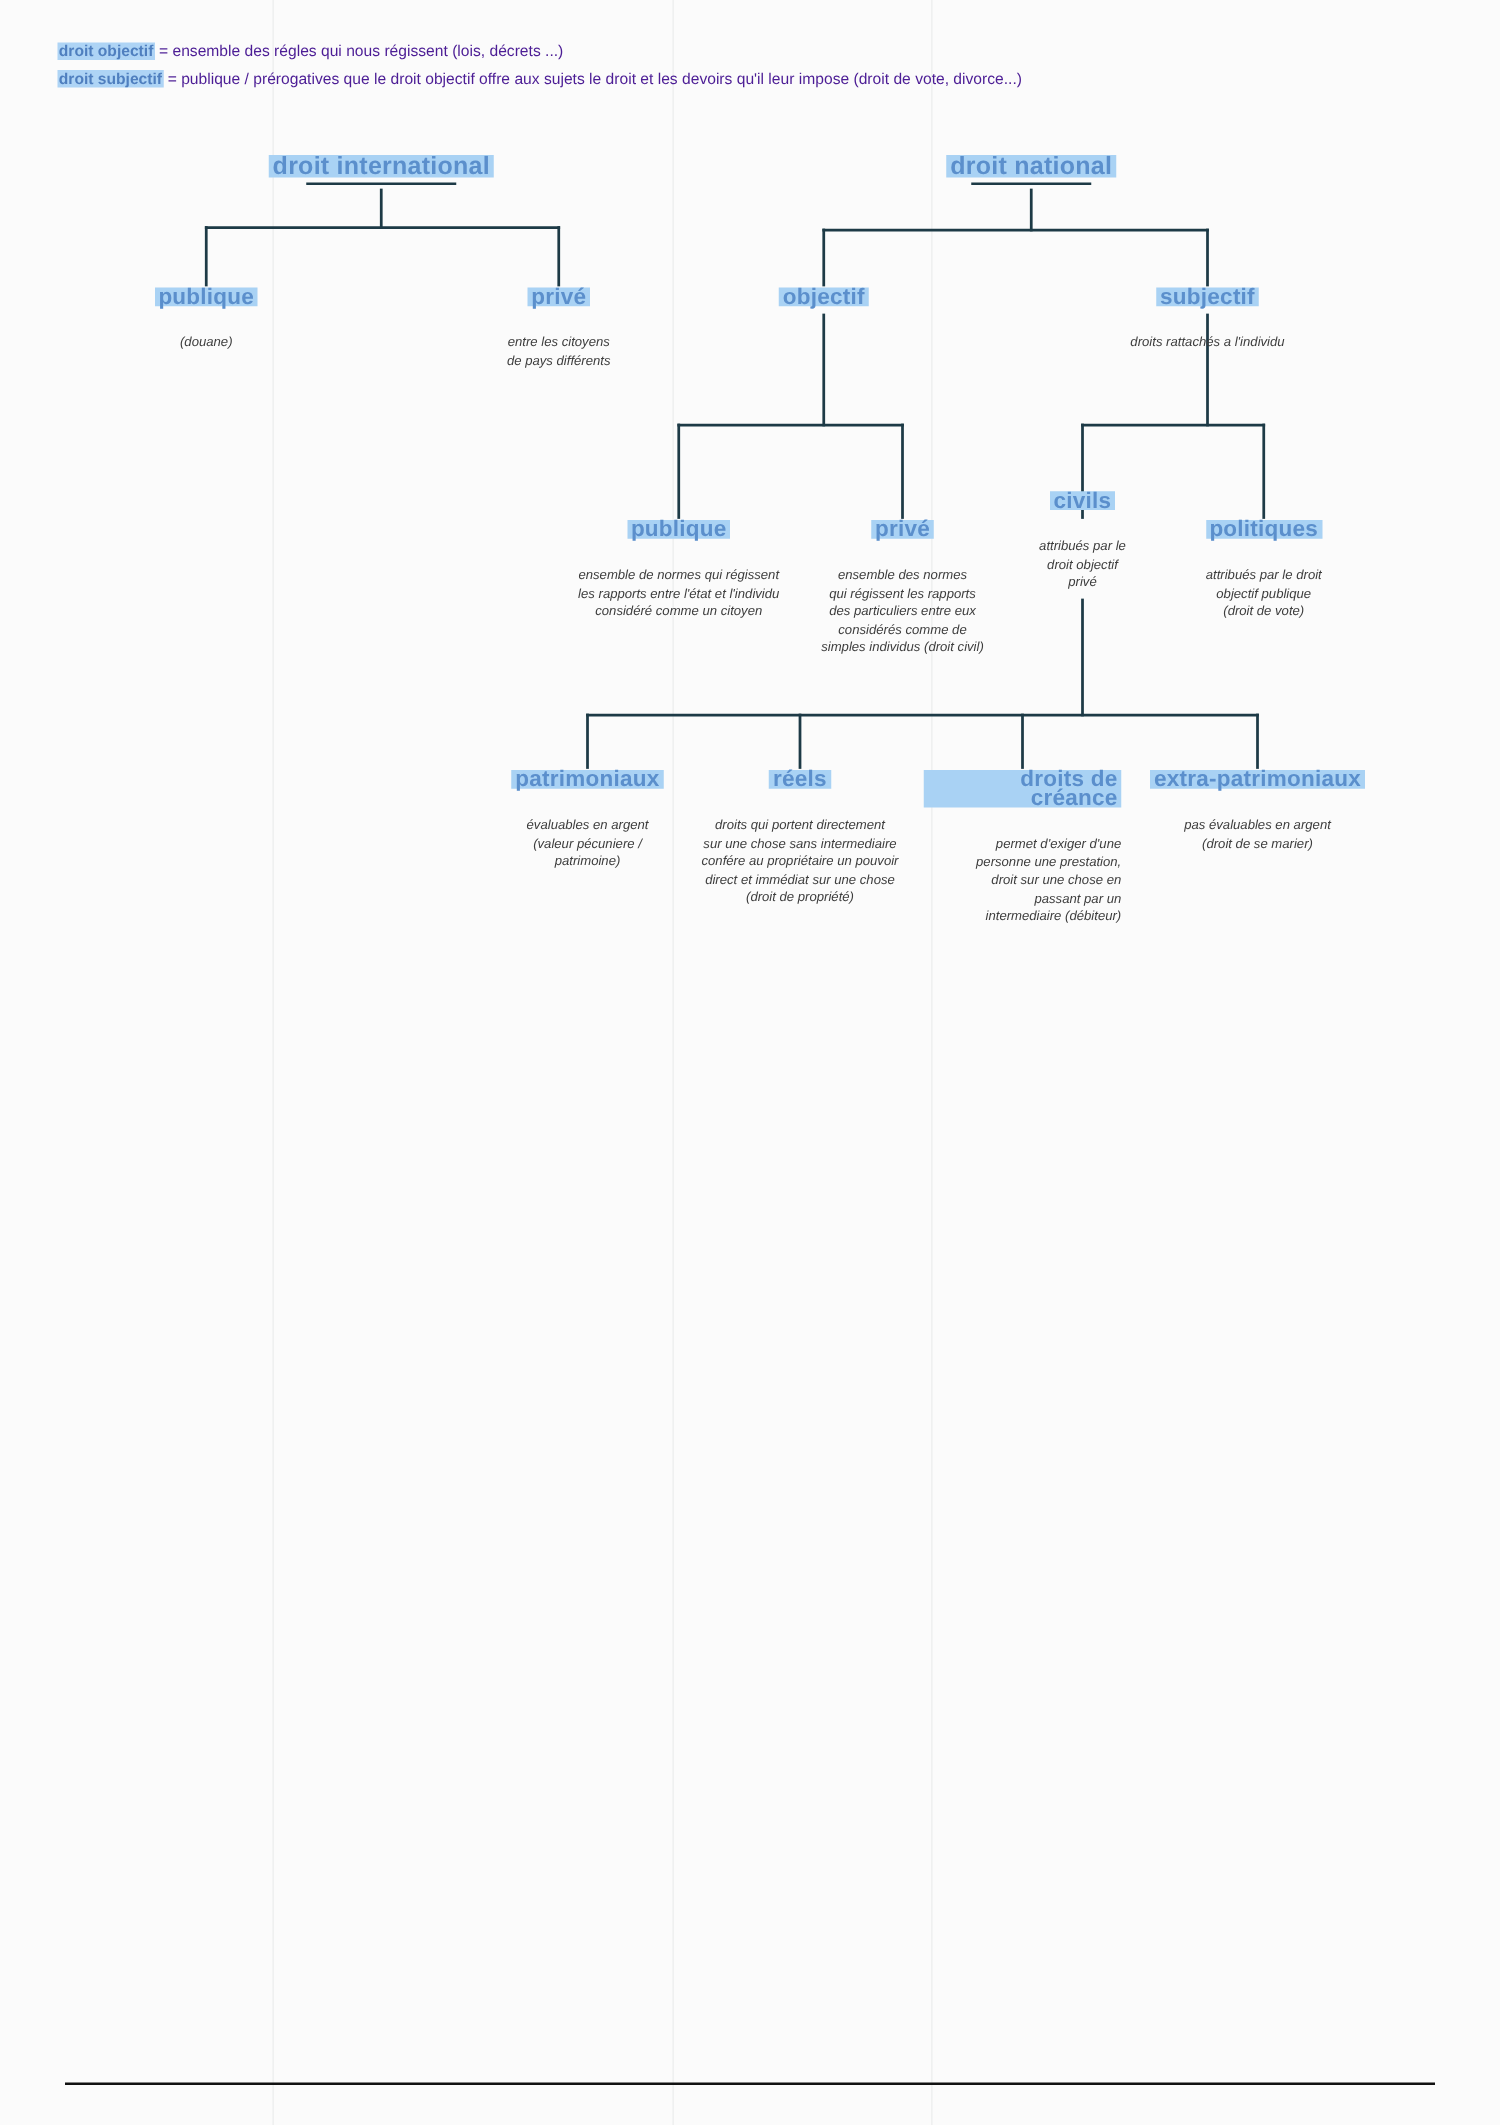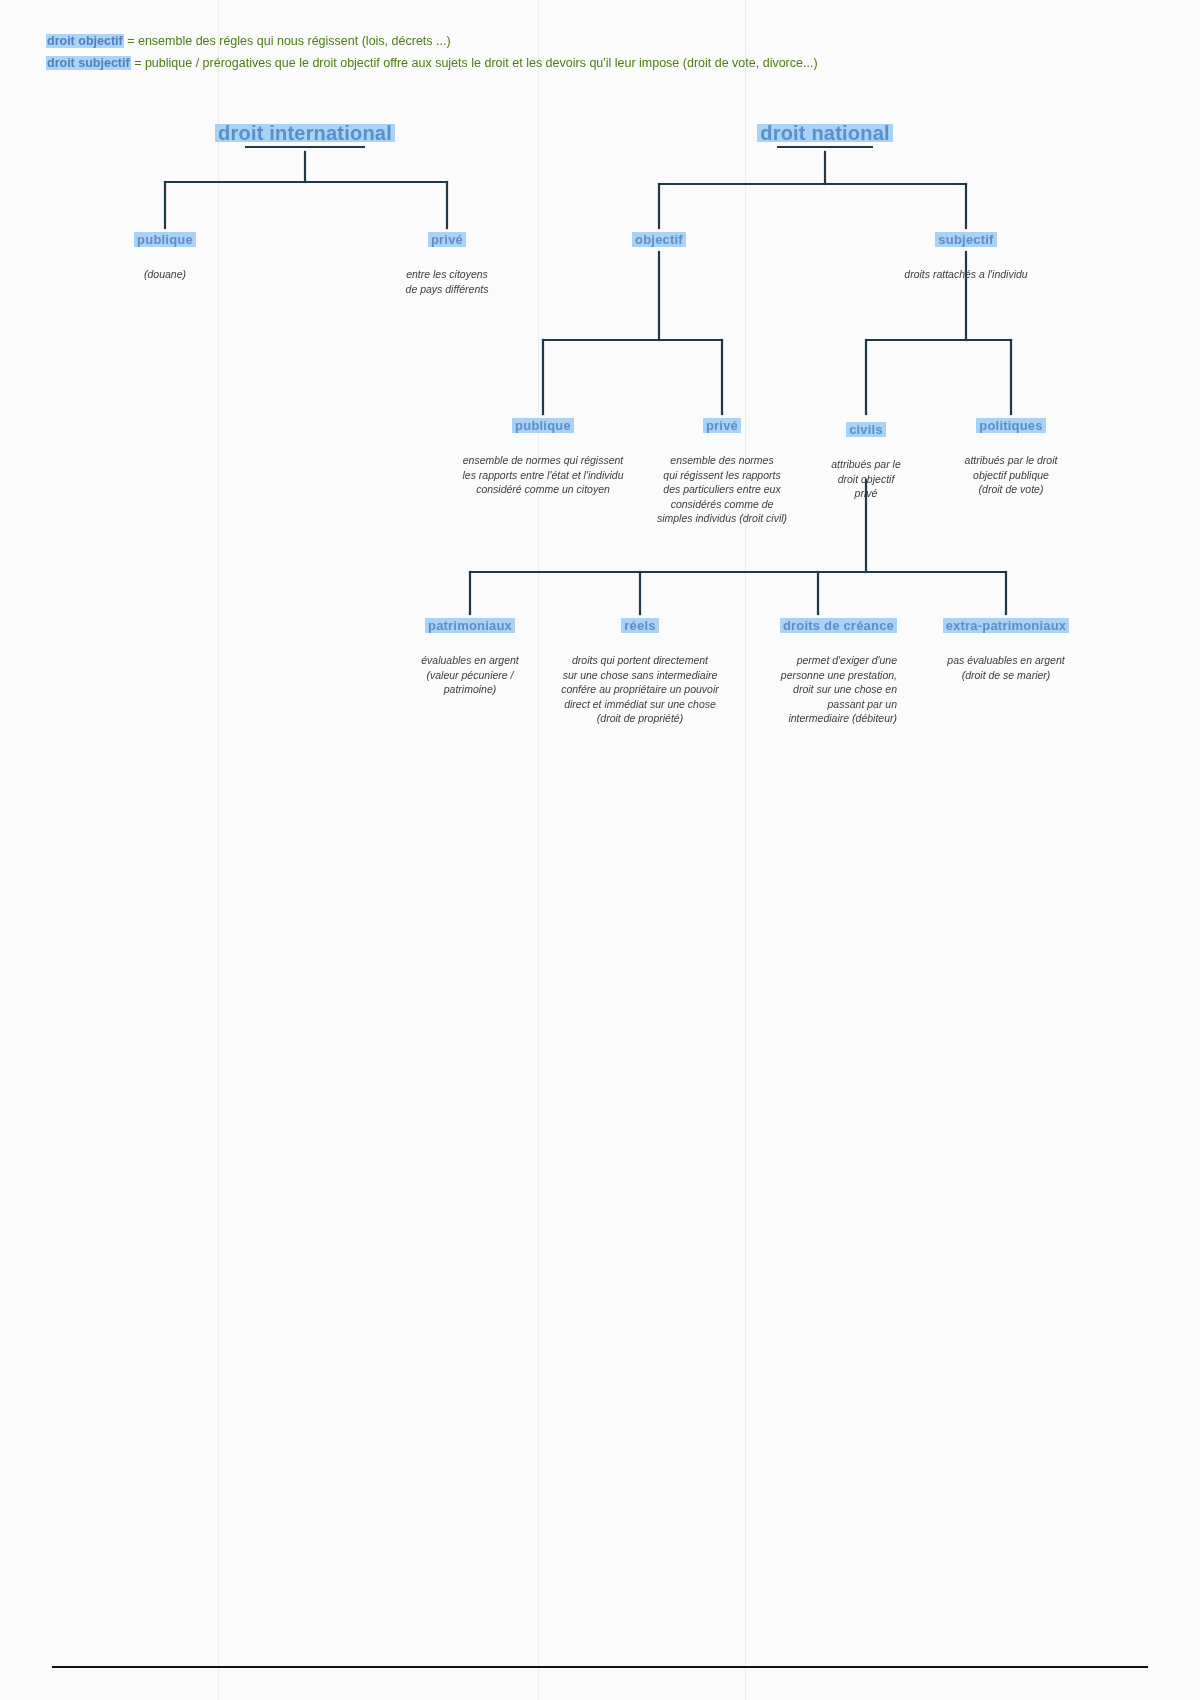--- a/index.html
+++ b/index.html
@@ -14,29 +14,29 @@
   .page-guide{position:absolute;top:0;bottom:0;width:1px;background:#eceded;}
   .g1{left:218px;}
   .g2{left:538px;}
   .g3{left:745px;}
   .bottom-rule{position:absolute;left:52px;right:52px;bottom:32px;height:2px;background:#111;}
 
   
   .defs{position:absolute;left:46px;top:30px;width:1100px;}
   .def-line{font-size:12.5px;color:#2b2b2b;line-height:22px;white-space:nowrap;}
   .hl{background:#aed4f5;color:#4f7fbf;font-weight:bold;padding:0 1px;}
-  .def-rest{color:#4d7c0f;}
+  .def-rest{color:#4c1d95;}
 
   
   #diagram{position:absolute;left:0;top:0;width:1200px;height:760px;}
   svg.edges{position:absolute;left:0;top:0;width:1200px;height:760px;}
 
   .node{position:absolute;text-align:center;}
   .node .title{
-    font-size:13px;font-weight:bold;color:#5b8fcc;
+    font-size:18px;font-weight:bold;color:#5b8fcc;
     background:#a9d2f4;display:inline-block;padding:0 3px;line-height:15px;
     letter-spacing:.2px;
   }
   .node .desc{
     font-size:10.5px;font-style:italic;color:#3d3d3d;line-height:14.5px;
     margin-top:19px;
   }
   .node.big .title{font-size:20px;line-height:18px;}
   .underline{height:1.6px;background:#1d3a46;margin:2px auto 0;}
 </style>
@@ -126,21 +126,21 @@
   <div class="node" style="left:438px;top:416px;width:210px;">
     <span class="title">publique</span>
     <div class="desc">ensemble de normes qui régissent<br>les rapports entre l'état et l'individu<br>considéré comme un citoyen</div>
   </div>
 
   <div class="node" style="left:644px;top:416px;width:156px;">
     <span class="title">privé</span>
     <div class="desc">ensemble des normes<br>qui régissent les rapports<br>des particuliers entre eux<br>considérés comme de<br>simples individus (droit civil)</div>
   </div>
 
-  <div class="node" style="left:801px;top:420px;width:130px;">
+  <div class="node" style="left:801px;top:393px;width:130px;">
     <span class="title">civils</span>
     <div class="desc">attribués par le<br>droit objectif<br>privé</div>
   </div>
 
   <div class="node" style="left:936px;top:416px;width:150px;">
     <span class="title">politiques</span>
     <div class="desc">attribués par le droit<br>objectif publique<br>(droit de vote)</div>
   </div>
 
   <div class="node" style="left:540px;top:616px;width:200px;">

